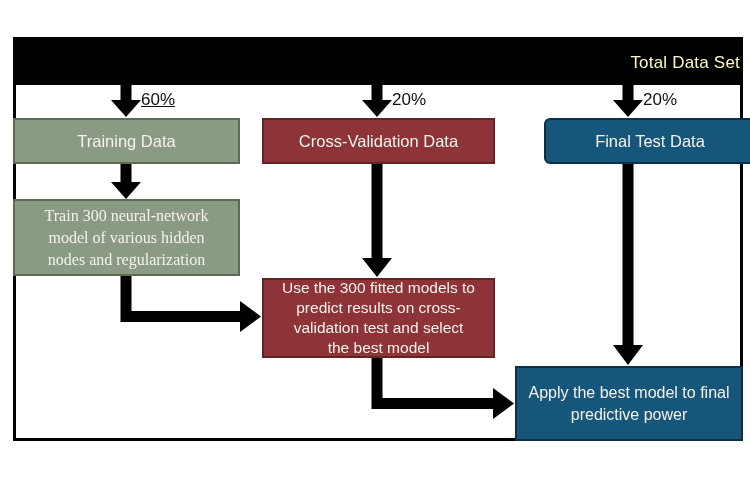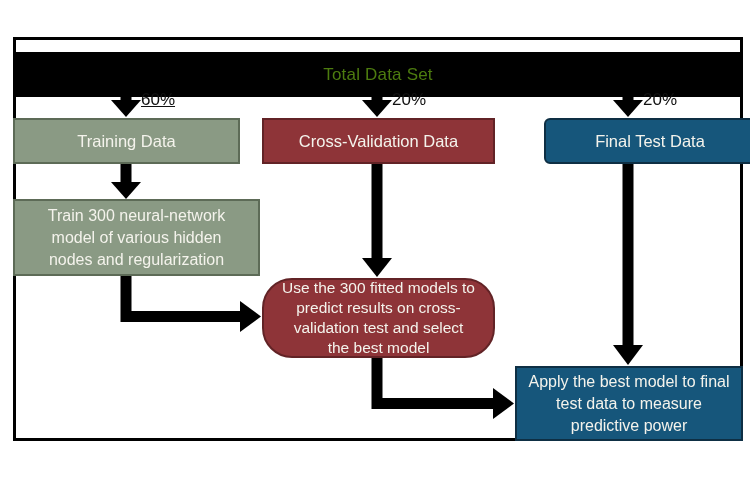--- a/index.html
+++ b/index.html
@@ -15,26 +15,26 @@
   #frame {
     position: absolute;
     left: 13px; top: 37px;
     width: 730px; height: 404px;
     border: 3px solid #000000;
     background: #ffffff;
     z-index: 0;
   }
   #title-bar {
     position: absolute;
-    left: 0; top: 12px;
+    left: 0; top: 0;
     width: 100%; height: 45px;
     display: flex;
     align-items: center;
-    justify-content: center;
-    color: #4d7c0f;
+    justify-content: flex-end;
+    color: #fef9c3;
     font-size: 17px;
     letter-spacing: 0.2px;
   }
   #arrow-layer {
     position: absolute;
     left: 0; top: 0;
     width: 750px; height: 483px;
     z-index: 1;
     pointer-events: none;
   }
@@ -55,21 +55,21 @@
   .box.detail.three { line-height: 22px; font-size: 16px; }
   .pct {
     position: absolute;
     z-index: 2;
     color: #111111;
     font-size: 17px;
   }
   #box-training       { left: 13px;  top: 118px; width: 227px; height: 46px; }
   #box-crossval       { left: 262px; top: 118px; width: 233px; height: 46px; align-items: center; }
   #box-finaltest      { left: 544px; top: 118px; width: 212px; height: 46px; border-radius: 6px; }
-  #box-train-models   { left: 13px;  top: 199px; width: 247px; height: 77px; }
+  #box-train-models   { left: 13px;  top: 199px; width: 227px; height: 77px; font-family: Liberation Serif, serif; }
   #box-use-models     { left: 262px; top: 278px; width: 233px; height: 80px; }
   #box-apply-model    { left: 515px; top: 366px; width: 228px; height: 75px; }
   #pct-training  { left: 141px; top: 90px; text-decoration: underline; }
   #pct-crossval  { left: 392px; top: 90px; }
   #pct-finaltest { left: 643px; top: 90px; }
   .arrow { fill: #000000; stroke: none; }
   .arrow-line { fill: none; stroke: #000000; stroke-width: 11; stroke-linejoin: miter; }
 </style>
 </head>
 <body>
@@ -135,25 +135,24 @@
   </div>
   <div class="box head" id="box-finaltest" style="background: rgb(22, 86, 123); border-color: rgb(14, 47, 68);">
     <span>Final Test Data</span>
   </div>
 
   <div class="box detail three" id="box-train-models" style="background: rgb(138, 154, 132); border-color: rgb(93, 107, 87);">
     <span>Train 300 neural-network</span>
     <span>model of various hidden</span>
     <span>nodes and regularization</span>
   </div>
-  <div class="box detail" id="box-use-models" style="background: rgb(142, 52, 56); border-color: rgb(98, 35, 38); border-radius: 30px;">
+  <div class="box detail" id="box-use-models" style="background: rgb(142, 52, 56); border-color: rgb(98, 35, 38);">
     <span>Use the 300 fitted models to</span>
     <span>predict results on cross-</span>
     <span>validation test and select</span>
     <span>the best model</span>
   </div>
   <div class="box detail three" id="box-apply-model" style="background: rgb(22, 86, 123); border-color: rgb(14, 47, 68);">
     <span>Apply the best model to final</span>
-    <span>test data to measure</span>
     <span>predictive power</span>
   </div>
 
 </div>
 
 </body></html>

